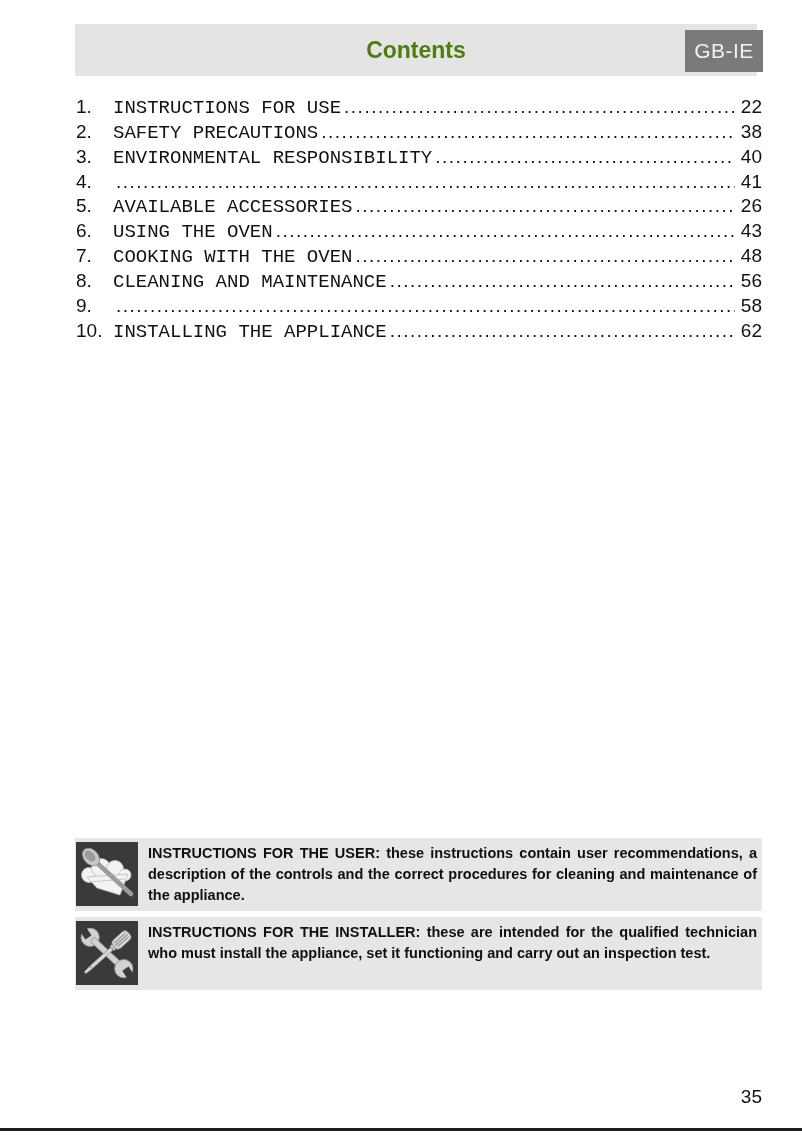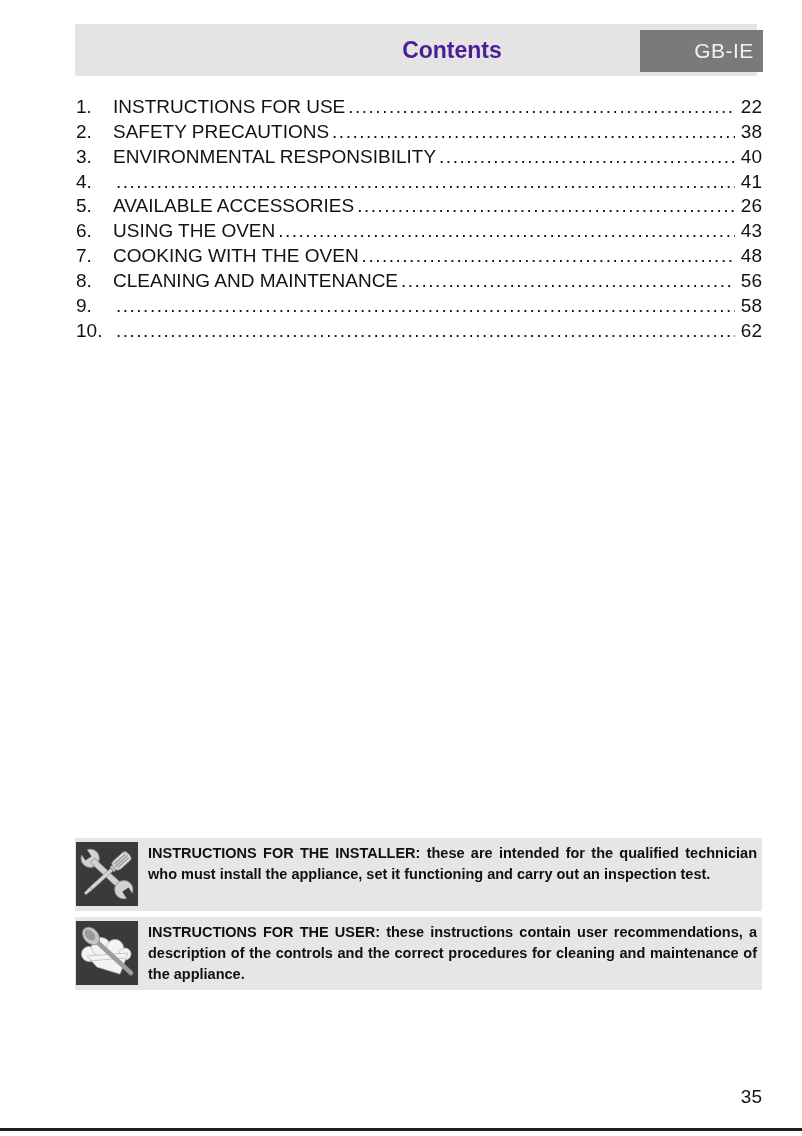--- a/index.html
+++ b/index.html
@@ -9,36 +9,36 @@
     font-family:"Liberation Sans", sans-serif; color:#141414;
   }
 
   
   .header-bar {
     position:absolute; left:75px; top:24px; width:682px; height:52px;
     background:#e4e4e4;
   }
   .header-title {
     width:100%; text-align:center; line-height:52px;
-    font-size:23px; font-weight:bold; color:#4c1d95;margin-left:36px;
+    font-size:23px; font-weight:bold; color:#4d7c0f;
   }
   .region-badge {
     position:absolute; right:-6px; top:6px; width:78px; height:42px;
     background:#7a7a7a; color:#f2f2f2; text-align:center;
-    line-height:42px; font-size:21px; letter-spacing:0.5px;padding-left:45px;
+    line-height:42px; font-size:21px; letter-spacing:0.5px;
   }
 
   
   .toc { position:absolute; left:76px; top:96px; width:686px; }
   .toc-row {
     display:flex; align-items:baseline; height:24.85px;
     font-size:19px; color:#121212;
   }
   .toc-num { flex:none; width:37px; }
-  .toc-title { flex:none; white-space:nowrap; }
+  .toc-title { flex:none; white-space:nowrap;font-family:Liberation Mono, monospace; }
   .toc-leader {
     flex:1 1 auto; min-width:0; overflow:hidden; white-space:nowrap;
     margin:0 3px;
   }
   .toc-leader::after {
     content:"........................................................................................................................";
     letter-spacing:1.5px;
   }
   .toc-page { flex:none; min-width:24px; text-align:right; }
 
@@ -122,26 +122,50 @@
     <span class="toc-leader"></span>
     <span class="toc-page">56</span>
   </div>
   <div class="toc-row">
     <span class="toc-num">9.</span>
     <span class="toc-leader"></span>
     <span class="toc-page">58</span>
   </div>
   <div class="toc-row">
     <span class="toc-num">10.</span>
+    <span class="toc-title">INSTALLING THE APPLIANCE</span>
     <span class="toc-leader"></span>
     <span class="toc-page">62</span>
   </div>
 </div>
 
 <div class="notes">
+
+  <div class="note">
+    <div class="note-icon">
+      <svg viewBox="0 0 62 64" xmlns="http://www.w3.org/2000/svg">
+        <rect x="0" y="0" width="62" height="64" fill="#3a3a3a"></rect>
+
+        <g fill="#f3f3f3" stroke="#bdbdbd" stroke-width="0.8">
+          <circle cx="13" cy="33" r="7.5"></circle>
+          <circle cx="25" cy="26" r="9.5"></circle>
+          <circle cx="39" cy="27" r="8.5"></circle>
+          <circle cx="49" cy="33" r="6"></circle>
+        </g>
+
+        <path d="M11,35 L52,32 L44,53 L21,46 Z" fill="#f3f3f3" stroke="#bdbdbd" stroke-width="0.8"></path>
+        <path d="M13,40 L49,37" stroke="#c9c9c9" stroke-width="1.2" fill="none"></path>
+
+        <line x1="20" y1="20" x2="55" y2="52" stroke="#9b9b9b" stroke-width="4.6" stroke-linecap="round"></line>
+        <ellipse cx="15" cy="15" rx="7.2" ry="10" transform="rotate(-43 15 15)" fill="#c7c7c7" stroke="#8a8a8a" stroke-width="0.8"></ellipse>
+        <ellipse cx="14" cy="14" rx="4.2" ry="6.4" transform="rotate(-43 14 14)" fill="#9a9a9a"></ellipse>
+      </svg>
+    </div>
+    <p class="note-text">INSTRUCTIONS FOR THE USER: these instructions contain user recommendations, a description of the controls and the correct procedures for cleaning and maintenance of the appliance.</p>
+  </div>
 
   <div class="note">
     <div class="note-icon">
       <svg viewBox="0 0 62 64" xmlns="http://www.w3.org/2000/svg">
         <rect x="0" y="0" width="62" height="64" fill="#3a3a3a"></rect>
 
         <g transform="rotate(-47 31 32)">
           <circle cx="31" cy="9" r="9.2" fill="#d2d2d2" stroke="#8a8a8a" stroke-width="0.8"></circle>
           <rect x="27.2" y="-3" width="7.4" height="11" fill="#3a3a3a" transform="rotate(14 31 3)"></rect>
           <rect x="28" y="12" width="6" height="40" fill="#d2d2d2" stroke="#8a8a8a" stroke-width="0.8"></rect>
@@ -156,39 +180,16 @@
           <line x1="33.5" y1="5" x2="33.5" y2="20" stroke="#9a9a9a" stroke-width="1.4"></line>
           <rect x="27.8" y="22.5" width="6.4" height="3" fill="#bcbcbc"></rect>
           <rect x="29.2" y="25.5" width="3.6" height="28" fill="#d6d6d6" stroke="#8a8a8a" stroke-width="0.7"></rect>
           <polygon points="29.2,53.5 32.8,53.5 32.2,61.5 29.8,61.5" fill="#d6d6d6" stroke="#8a8a8a" stroke-width="0.7"></polygon>
         </g>
       </svg>
     </div>
     <p class="note-text">INSTRUCTIONS FOR THE INSTALLER: these are intended for the qualified technician who must install the appliance, set it functioning and carry out an inspection test.</p>
   </div>
 
-  <div class="note">
-    <div class="note-icon">
-      <svg viewBox="0 0 62 64" xmlns="http://www.w3.org/2000/svg">
-        <rect x="0" y="0" width="62" height="64" fill="#3a3a3a"></rect>
-
-        <g fill="#f3f3f3" stroke="#bdbdbd" stroke-width="0.8">
-          <circle cx="13" cy="33" r="7.5"></circle>
-          <circle cx="25" cy="26" r="9.5"></circle>
-          <circle cx="39" cy="27" r="8.5"></circle>
-          <circle cx="49" cy="33" r="6"></circle>
-        </g>
-
-        <path d="M11,35 L52,32 L44,53 L21,46 Z" fill="#f3f3f3" stroke="#bdbdbd" stroke-width="0.8"></path>
-        <path d="M13,40 L49,37" stroke="#c9c9c9" stroke-width="1.2" fill="none"></path>
-
-        <line x1="20" y1="20" x2="55" y2="52" stroke="#9b9b9b" stroke-width="4.6" stroke-linecap="round"></line>
-        <ellipse cx="15" cy="15" rx="7.2" ry="10" transform="rotate(-43 15 15)" fill="#c7c7c7" stroke="#8a8a8a" stroke-width="0.8"></ellipse>
-        <ellipse cx="14" cy="14" rx="4.2" ry="6.4" transform="rotate(-43 14 14)" fill="#9a9a9a"></ellipse>
-      </svg>
-    </div>
-    <p class="note-text">INSTRUCTIONS FOR THE USER: these instructions contain user recommendations, a description of the controls and the correct procedures for cleaning and maintenance of the appliance.</p>
-  </div>
-
 </div>
 
 <div class="page-number">35</div>
 <div class="bottom-rule"></div>
 
 </body></html>

